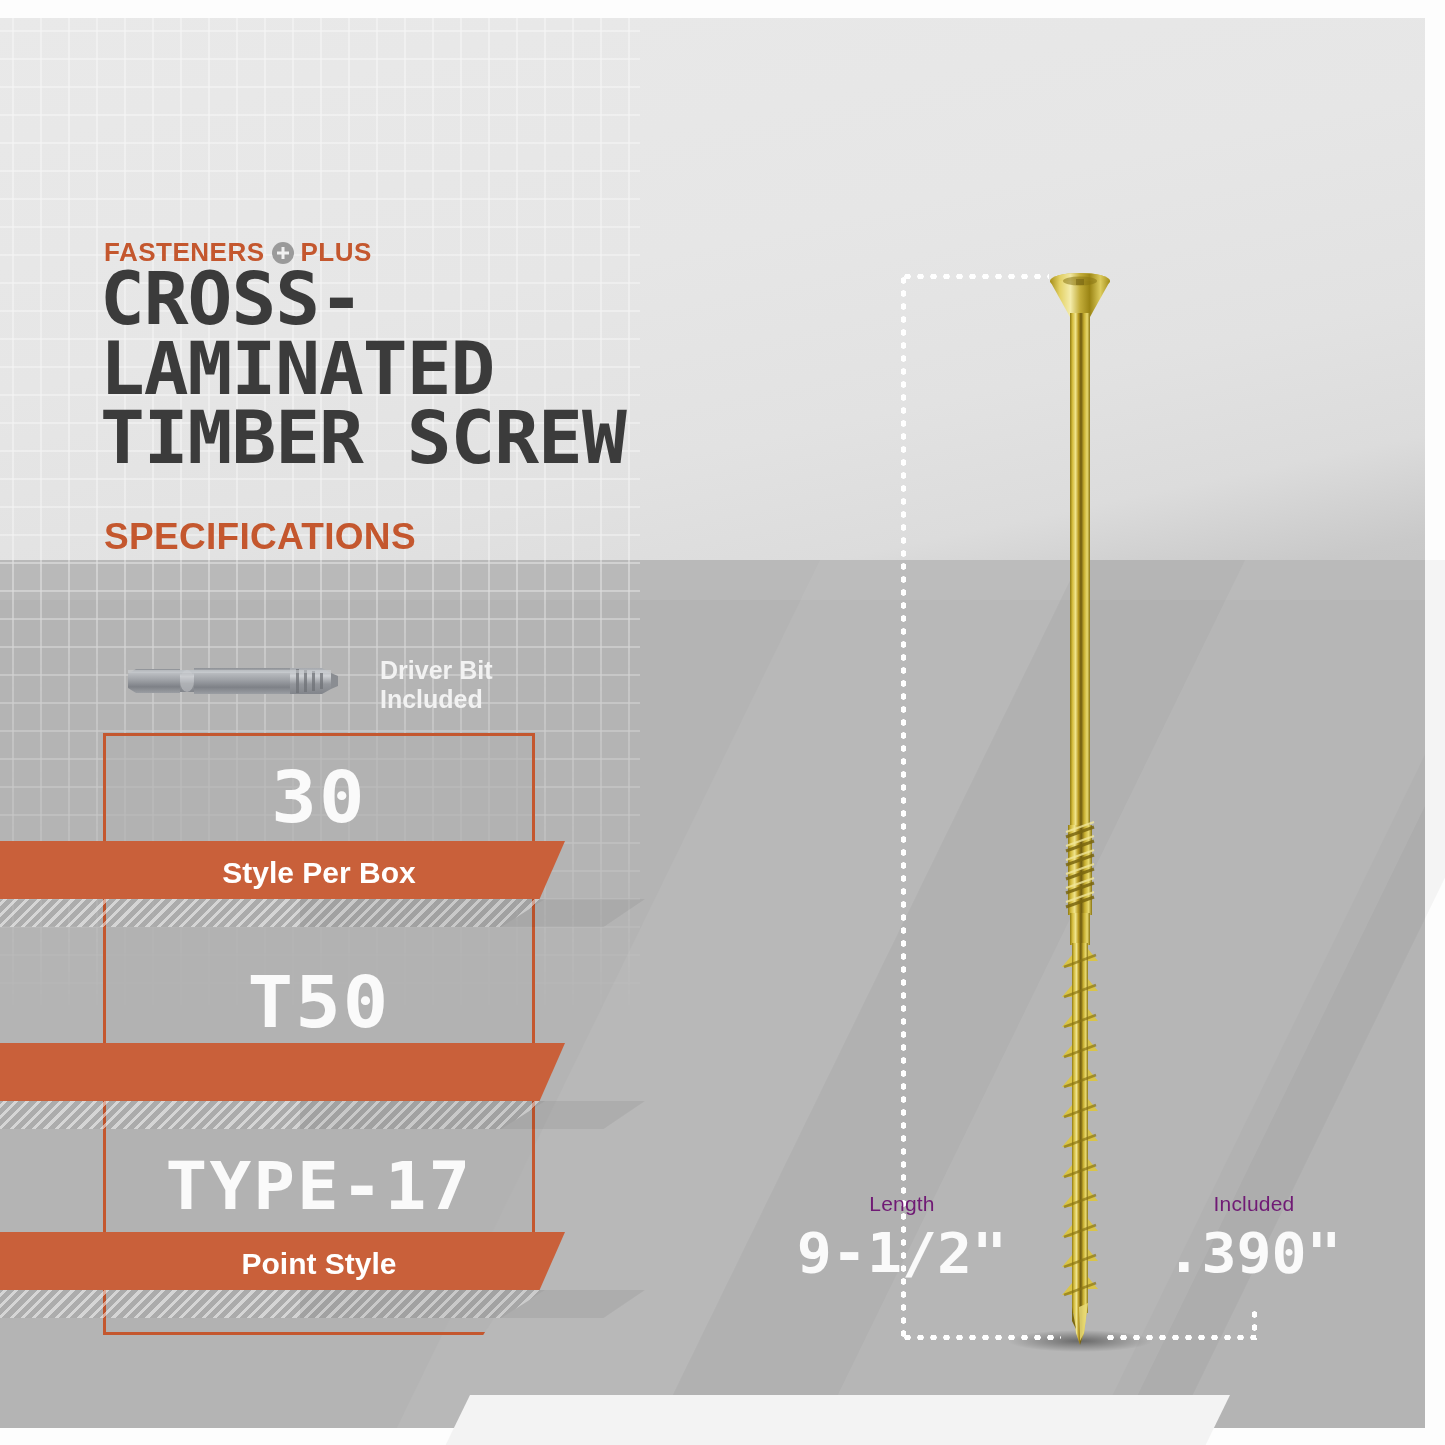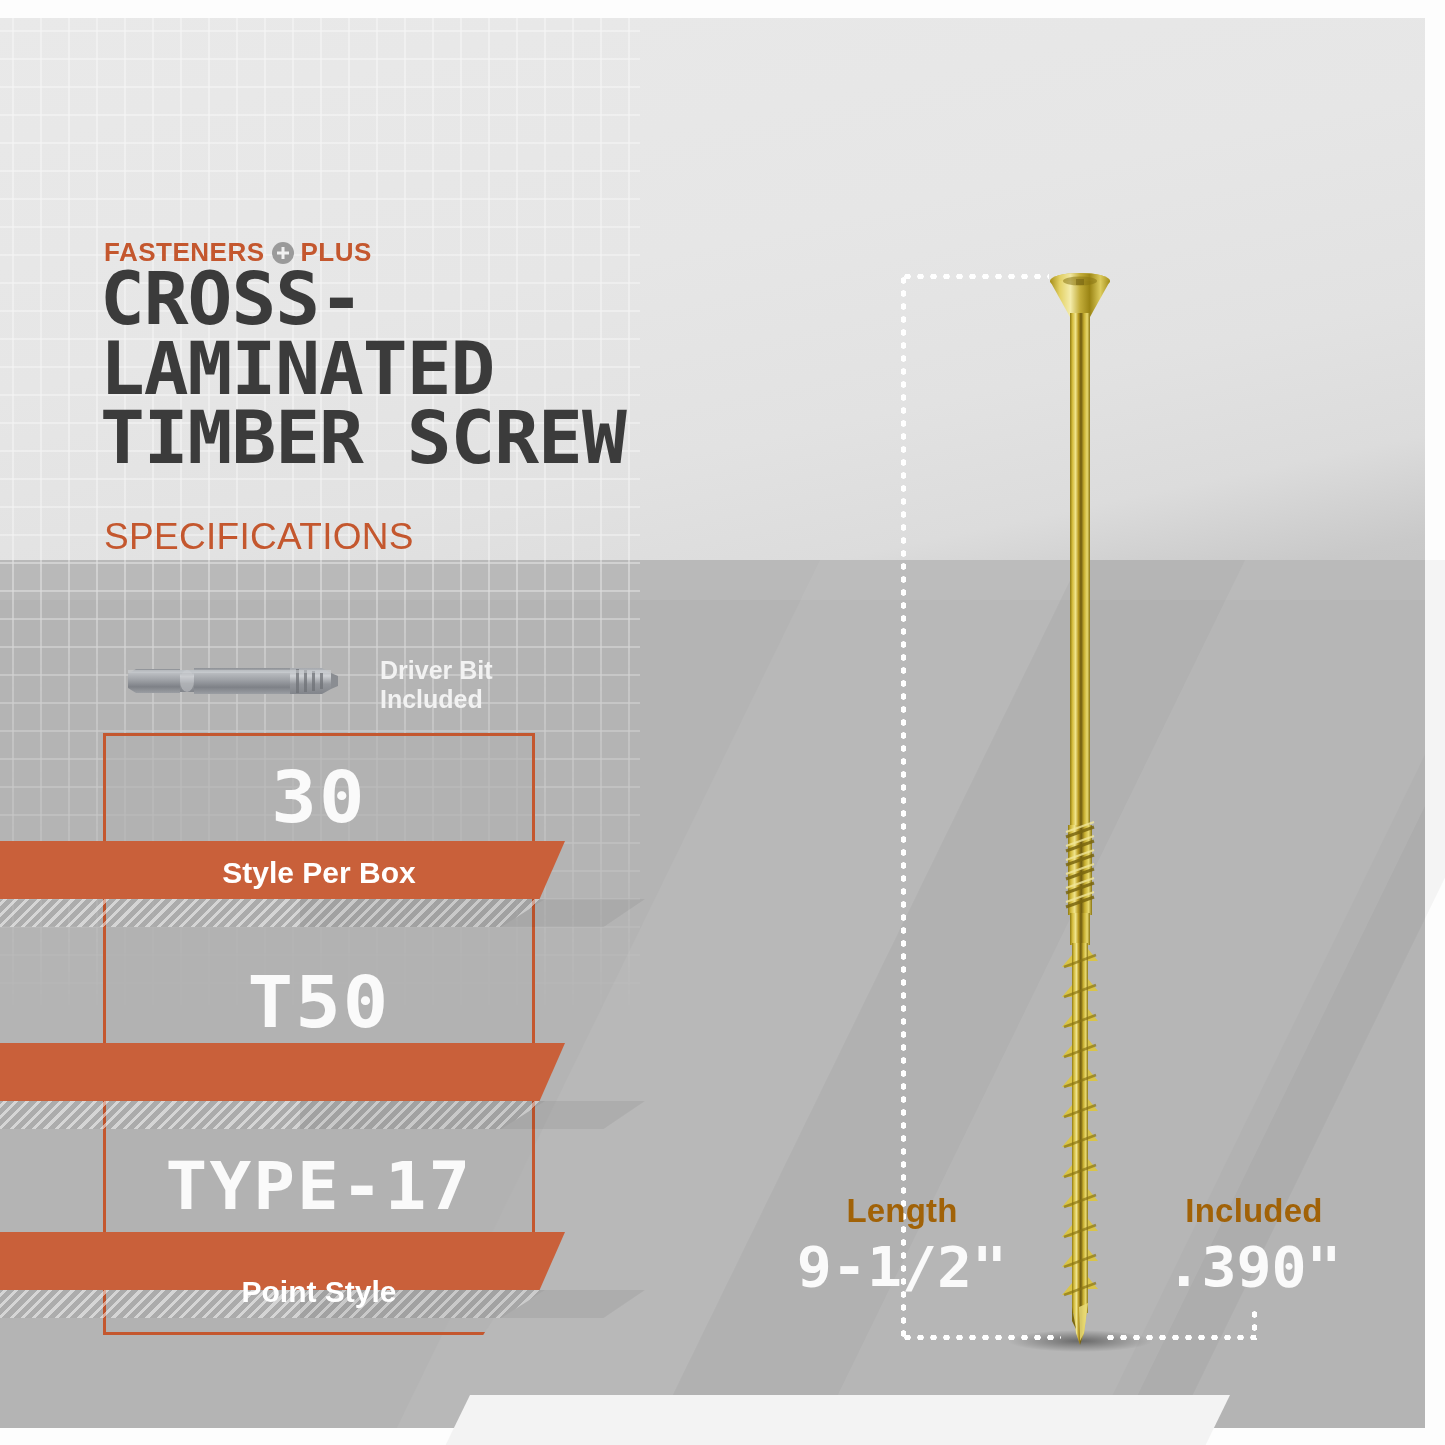--- a/index.html
+++ b/index.html
@@ -57,21 +57,21 @@
   .brand-icon::before { left:50%; top:5px; width:3px; height:12px; transform:translateX(-50%); }
   .brand-icon::after  { top:50%; left:5px; height:3px; width:12px; transform:translateY(-50%); }
 
   .title { position:absolute; left:100px; top:264px; width:840px;
            font-family:"DejaVu Sans Mono", monospace; font-weight:bold;
            font-size:73px; line-height:0.955; letter-spacing:-1px;
            color:#3b3b3b; text-transform:uppercase;
            transform:scaleX(1.02); transform-origin:left top; }
   .title div { white-space:nowrap; }
 
-  .subtitle { position:absolute; left:104px; top:516px; font-size:37px; font-weight:normal;
+  .subtitle { position:absolute; left:104px; top:516px; font-size:37px; font-weight:bold;
               letter-spacing:0.3px; color:#c4572e; }
 
   
   .bit-wrap { position:absolute; left:126px; top:661px; width:240px; height:40px; }
   .bit-label { position:absolute; left:380px; top:656px; width:220px;
                font-size:25px; font-weight:bold; line-height:1.14; color:#f2f2f2; }
 
   
   .spec-box { position:absolute; left:103px; top:733px; width:432px; height:602px;
               border:3px solid #c4572e; background:rgba(176,176,176,0.55);
@@ -85,21 +85,21 @@
   .v3 { top:1148px; font-size:66px; }
 
   
   .ribbon { position:absolute; left:0; height:58px; background:#c9603a;
             display:flex; align-items:center; }
   .ribbon-txt { position:absolute; width:432px; left:103px; text-align:center;
                 font-size:30px; font-weight:bold; color:#ffffff; }
   .r1 { top:841px; width:565px; clip-path:polygon(0 0, 100% 0, 95.5% 100%, 0 100%); }
   .r2 { top:1043px; width:565px; clip-path:polygon(0 0, 100% 0, 95.5% 100%, 0 100%); }
   .r3 { top:1232px; width:565px; clip-path:polygon(0 0, 100% 0, 95.5% 100%, 0 100%); }
-  .rt1 { top:856px; } .rt2 { top:1058px; } .rt3 { top:1247px;margin-top:28px; }
+  .rt1 { top:856px; } .rt2 { top:1058px; } .rt3 { top:1247px; }
 
   
   .rib-shadow { position:absolute; left:0; height:28px;
       background-image:repeating-linear-gradient(-45deg, rgba(255,255,255,0.5) 0 3px, rgba(0,0,0,0.0) 3px 8px);
       background-color:rgba(0,0,0,0.04); }
   .s1 { top:899px; width:545px; clip-path:polygon(0 0, 100% 0, 92% 100%, 0 100%); }
   .s2 { top:1101px; width:545px; clip-path:polygon(0 0, 100% 0, 92% 100%, 0 100%); }
   .s3 { top:1290px; width:545px; clip-path:polygon(0 0, 100% 0, 92% 100%, 0 100%); }
   .rib-shadow2 { position:absolute; height:28px; background:rgba(0,0,0,0.055); }
   .s1b { top:899px; left:300px; width:345px; clip-path:polygon(0 0, 100% 0, 88% 100%, 0 100%); }
@@ -118,21 +118,21 @@
            background-size:5px 13px; background-repeat:repeat-y; }
 
   .g-top  { left:901px; top:274px; width:148px; }
   .g-left { left:901px; top:274px; height:1065px; }
   .g-bot1 { left:901px; top:1335px; width:160px; }
   .g-bot2 { left:1104px; top:1335px; width:152px; }
   .g-right{ left:1252px; top:1308px; height:32px; }
 
   
   .dim { position:absolute; text-align:center; }
-  .dim-name { font-size:33px; font-weight:bold; color:#a16207; letter-spacing:0.2px; }
+  .dim-name { font-size:21px; font-weight:normal; color:#701a75; letter-spacing:0.2px; }
   .dim-val  { font-family:"DejaVu Sans Mono", monospace; font-weight:bold;
               font-size:56px; color:#fafafa; letter-spacing:0px; margin-top:4px;
               transform:scaleX(1.04); transform-origin:center top; }
   .dim-len  { left:790px; top:1192px; width:224px; }
   .dim-dia  { left:1124px; top:1192px; width:260px; }
 </style>
 </head>
 <body>
 
 <div id="root">

